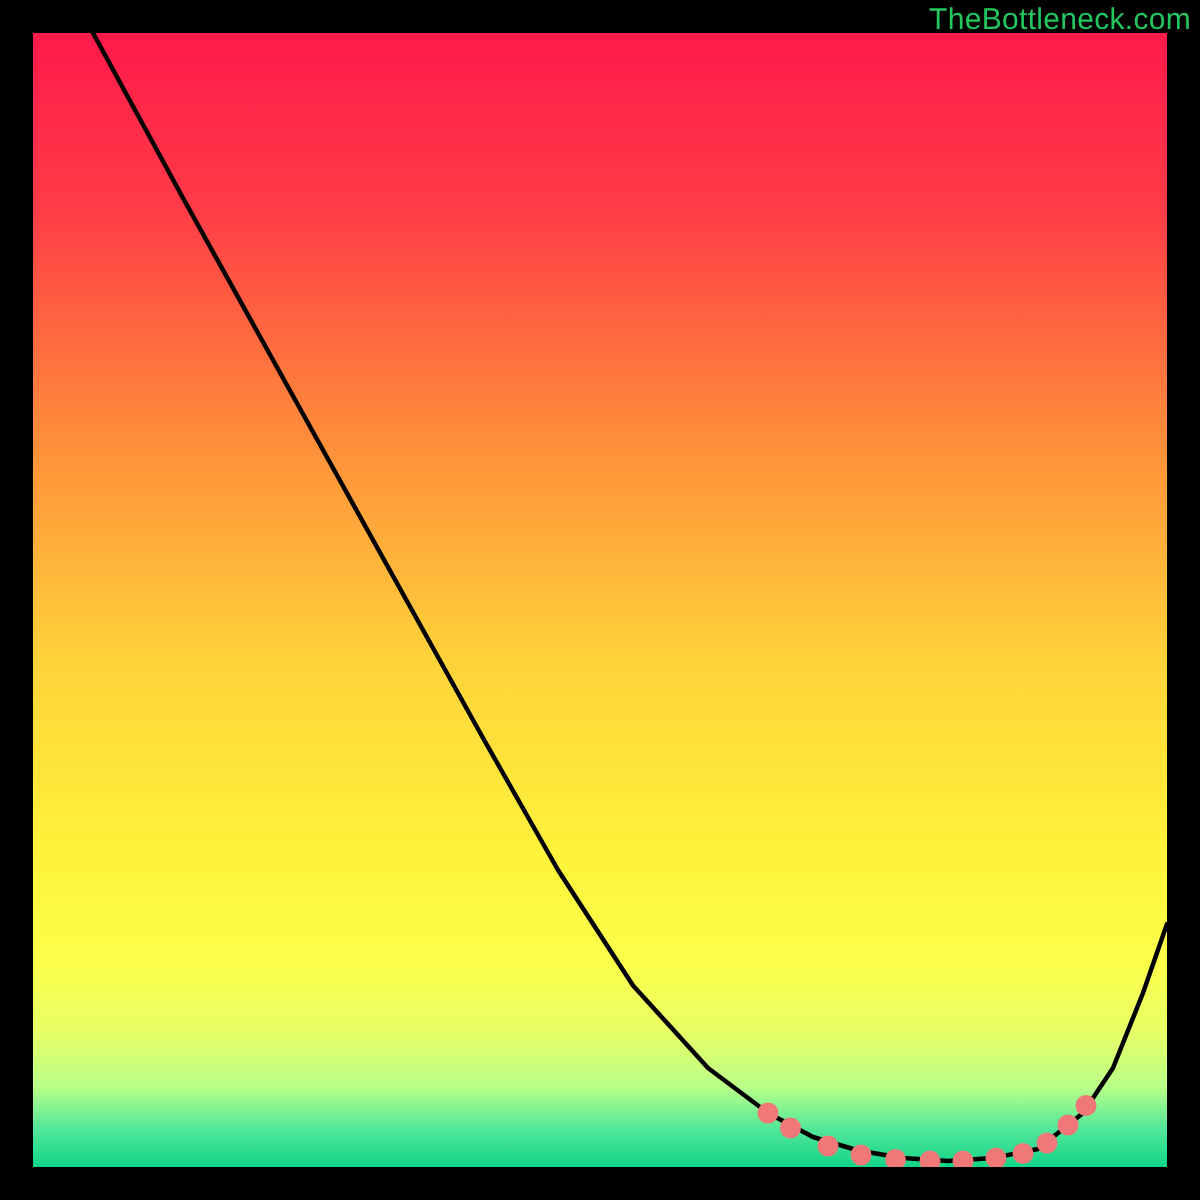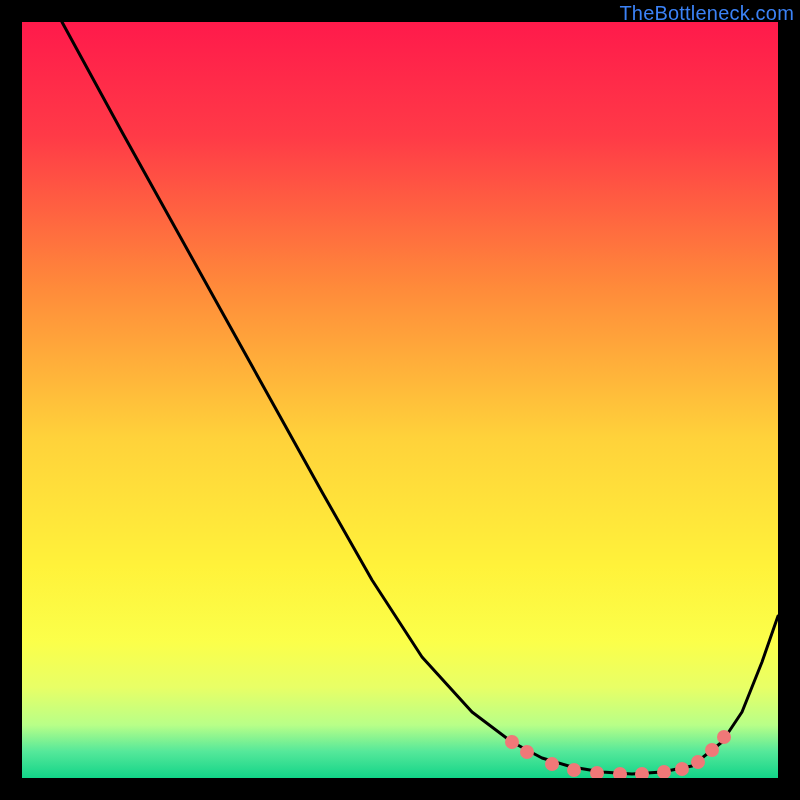--- a/index.html
+++ b/index.html
@@ -31,21 +31,21 @@
     left: 0;
     top: 0;
     width: 100%;
     height: 100%;
     pointer-events: none;
   }
   .watermark {
     position: absolute;
     top: 2px;
     right: 6px;
-    color: #3b82f6;
+    color: #22c55e;
     font-size: 20px;
     letter-spacing: 0.2px;
     text-align: right;
   }
 </style>
 </head>
 <body>
 
 <div class="watermark">TheBottleneck.com</div>
 

